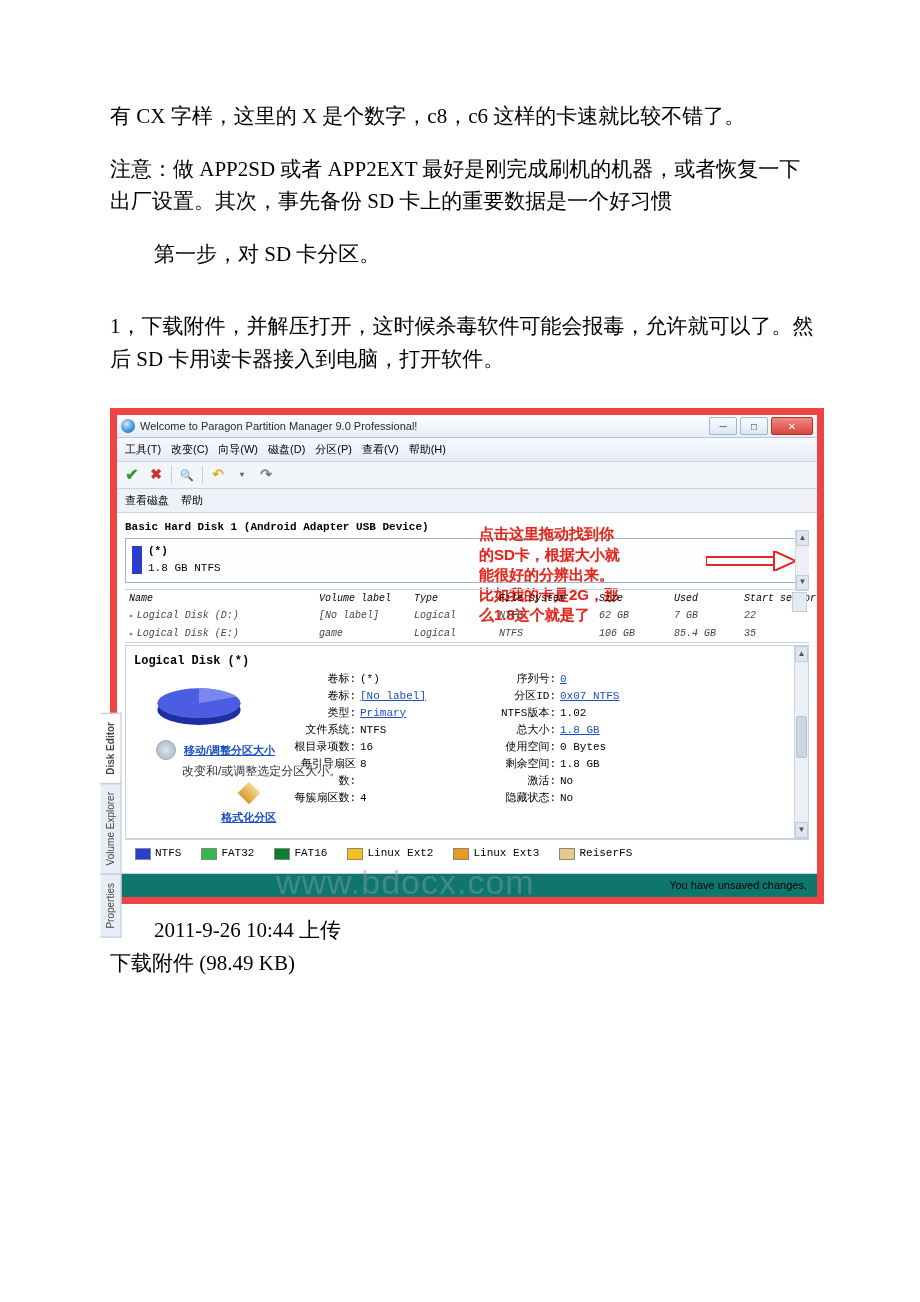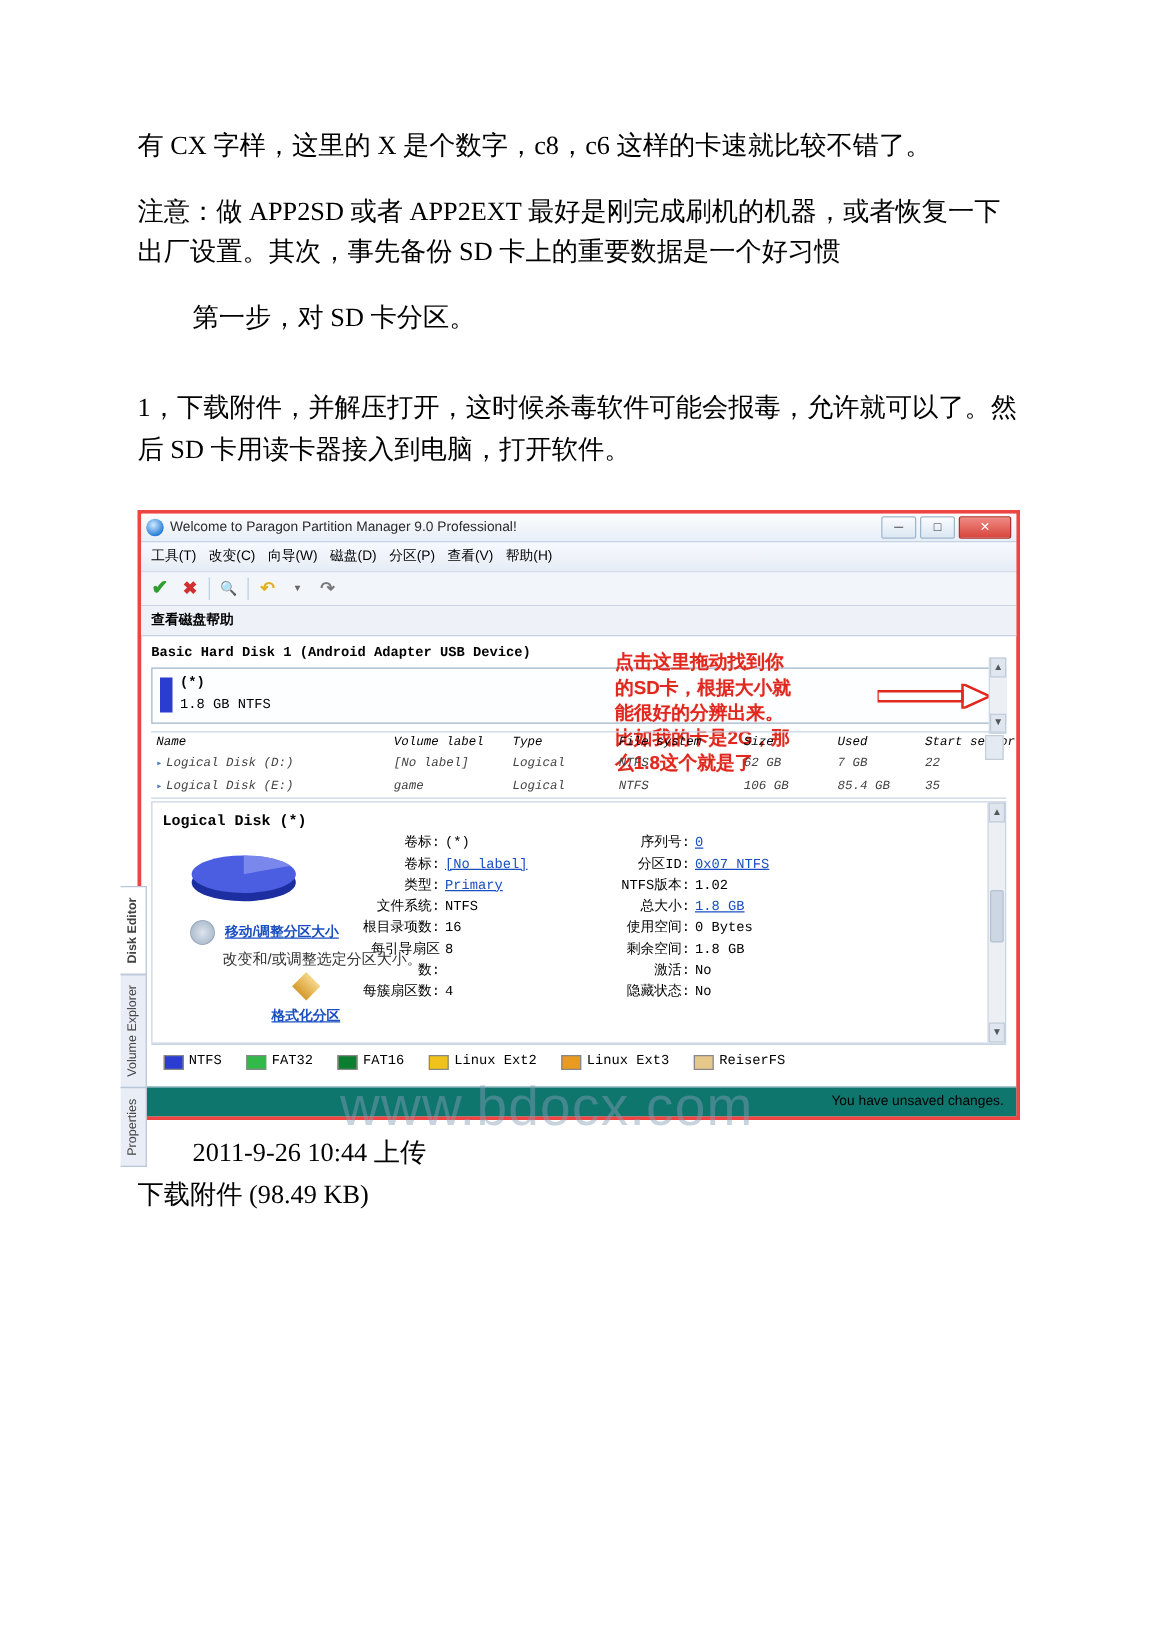--- a/index.html
+++ b/index.html
@@ -12,21 +12,21 @@
     width: 920px;
     margin: 0 auto;
     padding: 100px 105px 60px 110px;
     box-sizing: border-box;
     font-size: 21px;
     line-height: 1.55;
   }
   .para { margin: 0 0 20px 0; }
   .step-title { margin: 4px 0 30px 0; text-indent: 44px; }
   .app-window {
-    border: 3px solid #ef4444;
+    border: 7px solid #ef4444;
     width: 700px;
     font-family: Tahoma, "Segoe UI", Arial, sans-serif;
     font-size: 11px;
     color: #000;
     background: #fff;
     margin-bottom: 10px;
     margin-top: 33px;
   }
   .title-bar {
     display: flex;
@@ -71,45 +71,45 @@
     border-bottom:1px solid #c8d4e2;
   }
   .tb-ico { width:18px;height:18px;display:flex;align-items:center;justify-content:center;font-weight:bold; }
   .tb-check { color:#2f9e2f; font-size:16px; }
   .tb-x { color:#d03030; font-size:14px; }
   .tb-mag { color:#5a86c2; }
   .tb-sep { width:1px;height:18px;background:#c0cedd; }
   .tb-undo { color:#e0b020; font-size:14px; }
   .tb-redo { color:#7a7a7a; font-size:14px; }
   .sub-toolbar {
-    display:flex; 
+    display:flex; gap:12px;
     padding:3px 8px;
     background:#eef2f8;
     border-bottom:1px solid #c8d4e2;
-    font-weight:bold;
+    font-weight:normal;
   }
   .content-area { position:relative; padding:6px 8px; }
   .disk-header { font-family: "Courier New", monospace; font-size:11px; font-weight:bold; margin-bottom:2px; }
   .disk-bar {
     border:1px solid #9fb5cc;
     padding:4px 6px;
     display:flex; align-items:center; gap:6px;
     background:#fdfeff;
     position:relative;
   }
   .disk-col {
     width:10px; height:28px;
     background:#2a3dd0;
   }
   .disk-info { font-family:"Courier New",monospace; font-size:11px; }
   .disk-label-star { font-weight:bold; }
   
   .red-annot {
     position:absolute;
-    left: 370px; top: -15px;
+    left: 353px; top: -15px;
     font-family: "SimHei","黑体", sans-serif;
     font-weight:bold;
     color:#e0281e;
     font-size:15px;
     line-height:1.35;
     width: 250px;
     text-shadow: 0 0 1px rgba(224,40,30,.3);
   }
   .red-arrow {
     position:absolute;
@@ -196,21 +196,21 @@
   .lg { display:flex; align-items:center; gap:4px; }
   .sw { width:14px;height:10px;border:1px solid #888; }
   .status-bar {
     display:flex; justify-content:flex-end;
     background:#0f766e; border-top:1px solid #c8d4e2;
     padding:3px 10px; font-size:11px;
   }
   .watermark {
     position:absolute;
     left:150px; top:210px;
-    font-size:44px;
+    font-size:34px;
     font-family: Arial, sans-serif;
     color: rgba(132,158,180,0.45);
     letter-spacing:1px;
     pointer-events:none;
     user-select:none;
     font-weight:400;
   }
   .under-img { margin-top: 8px; }
   .under-img .line1 { text-indent:44px; }
   .cols-wrap { position:relative;font-style:italic; }

